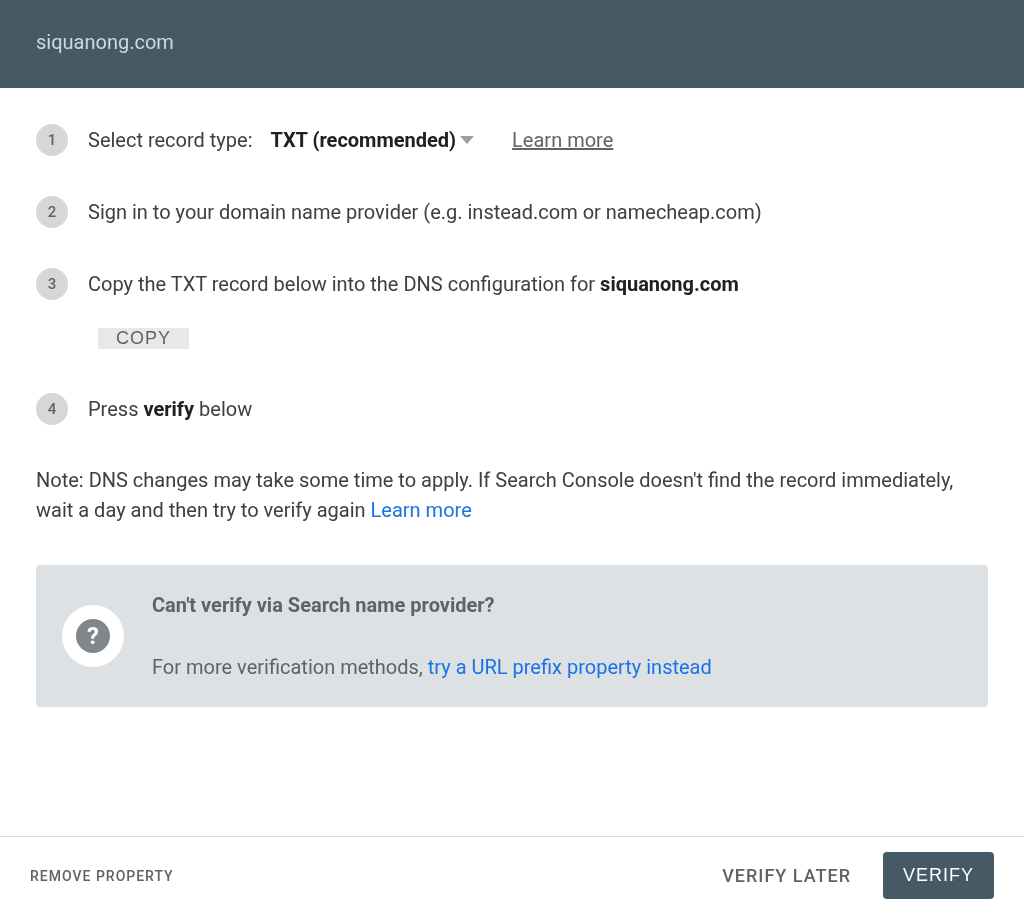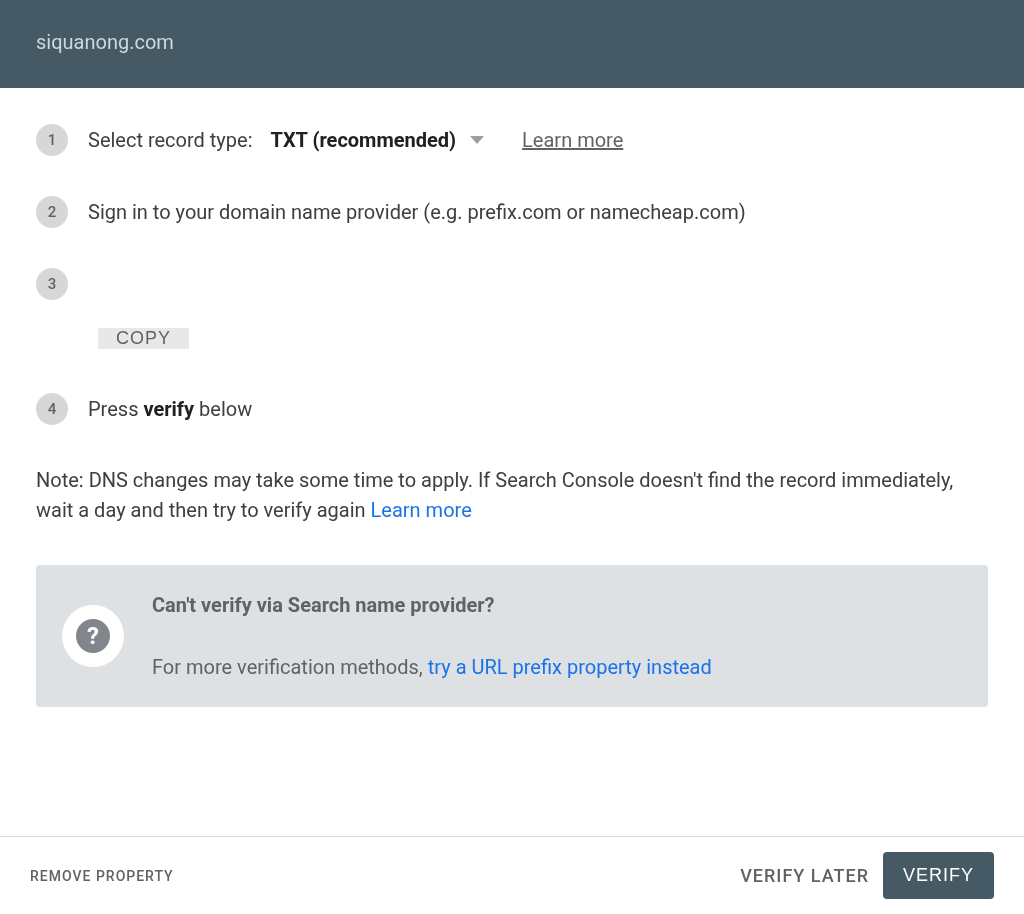--- a/index.html
+++ b/index.html
@@ -61,21 +61,21 @@
     .step1-label {
       font-size: 20px;
       color: #3c4043;
     }
     .select-value {
       font-size: 20px;
       font-weight: 700;
       color: #202124;
       display: flex;
       align-items: center;
-      gap: 14px;
+      gap: 4px;
       cursor: pointer;
     }
     .dropdown-icon {
       width: 0;
       height: 0;
       border-left: 7px solid transparent;
       border-right: 7px solid transparent;
       border-top: 8px solid #9aa0a6;
     }
     .learn-more {
@@ -185,21 +185,21 @@
     .footer-left {
       color: #5f6368;
       font-size: 14px;
       font-weight: 500;
       letter-spacing: 1px;
       cursor: pointer;
     }
     .footer-right {
       display: flex;
       align-items: center;
-      gap: 14px;
+      gap: 32px;
     }
     .btn-secondary {
       color: #5f6368;
       font-size: 18px;
       font-weight: 500;
       letter-spacing: 1px;
       cursor: pointer;
     }
     .btn-primary {
       background: #455a64;
@@ -233,26 +233,31 @@
           <span class="dropdown-icon"></span>
         </span>
         <span class="learn-more">Learn more</span>
       </div>
     </div>
   </div>
 
   <div class="step">
     <div class="step-number">2</div>
     <div class="step-body">
-      <span class="step-text">Sign in to your domain name provider (e.g. prefix.com or namecheap.com)</span>
+      <span class="step-text">Sign in to your domain name provider (e.g. instead.com or namecheap.com)</span>
     </div>
   </div>
 
   <div class="step" style="margin-bottom:0;">
     <div class="step-number">3</div>
+    <div class="step-body">
+      <span class="step-text">
+        <span>Copy the TXT record below into the DNS configuration for </span><span class="bold">siquanong.com</span>
+      </span>
+    </div>
   </div>
 
   <div class="txt-row step3-inner" style="margin-bottom:44px;">
     <button class="copy-btn">COPY</button>
   </div>
 
   <div class="step">
     <div class="step-number">4</div>
     <div class="step-body">
       <span class="step-text">

